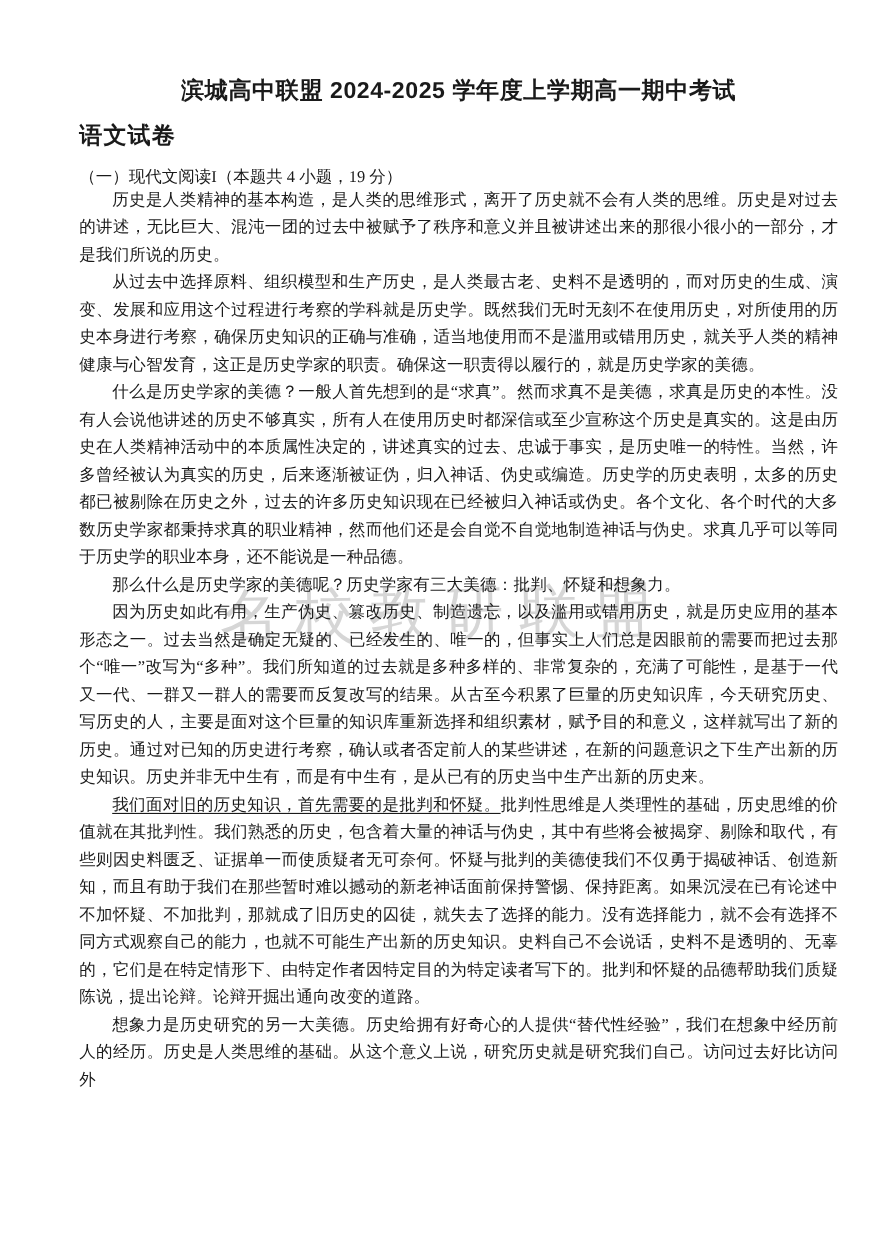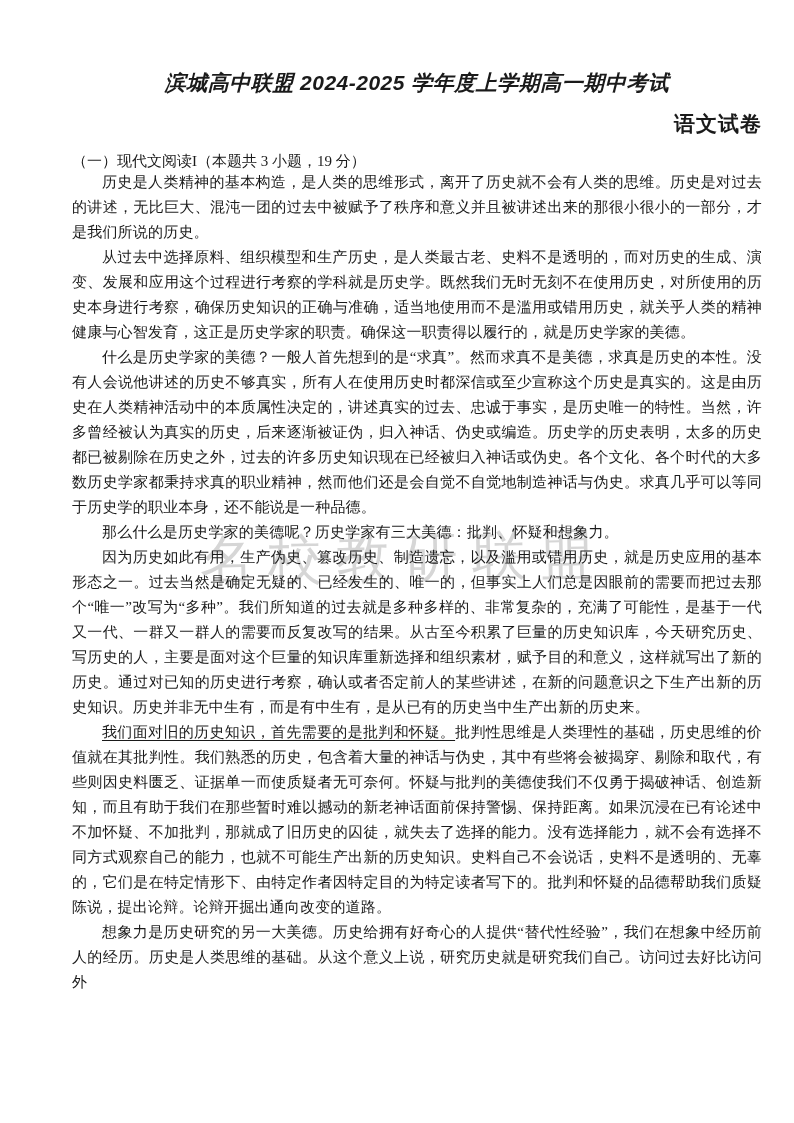--- a/index.html
+++ b/index.html
@@ -36,29 +36,28 @@
     padding: 69px 32px 0 72px; 
   }
   .title-main {
     margin: 0;
     font-family: "Liberation Sans", sans-serif;
     font-weight: bold;
     font-size: 21px;
     line-height: 27px;
     text-align: center;
     letter-spacing: 0.5px;
-    font-style: italic;
   }
   .title-sub {
     margin: 14px 0 16px 0;
     font-family: "Liberation Sans", sans-serif;
     font-weight: bold;
     font-size: 21px;
     line-height: 27px;
-    text-align: right;
+    text-align: left;
     letter-spacing: 1px;
   }
   .section-heading {
     margin-top: 12px;
     font-family: "Liberation Sans", sans-serif;
     font-weight: bold;
     font-size: 17px;
     line-height: 19px;
   }
   .subsection-heading {
@@ -92,21 +91,21 @@
 
 <div class="page">
   <div class="watermark">名校教研联盟</div>
 
   <div class="content">
     <h1 class="title-main">滨城高中联盟 2024-2025 学年度上学期高一期中考试</h1>
 
     <h2 class="title-sub">语文试卷</h2>
 
 
-    <div class="subsection-heading">（一）现代文阅读I（本题共 3 小题，19 分）</div>
+    <div class="subsection-heading">（一）现代文阅读I（本题共 4 小题，19 分）</div>
 
 
     <div id="passage-body">
         <p class="body-para"><span>历史是人类精神的基本构造，是人类的思维形式，离开了历史就不会有人类的思维。历史是对过去的讲述，无比巨大、混沌一团的过去中被赋予了秩序和意义并且被讲述出来的那很小很小的一部分，才是我们所说的历史。</span></p>
         <p class="body-para"><span>从过去中选择原料、组织模型和生产历史，是人类最古老、史料不是透明的，而对历史的生成、演变、发展和应用这个过程进行考察的学科就是历史学。既然我们无时无刻不在使用历史，对所使用的历史本身进行考察，确保历史知识的正确与准确，适当地使用而不是滥用或错用历史，就关乎人类的精神健康与心智发育，这正是历史学家的职责。确保这一职责得以履行的，就是历史学家的美德。</span></p>
         <p class="body-para"><span>什么是历史学家的美德？一般人首先想到的是“求真”。然而求真不是美德，求真是历史的本性。没有人会说他讲述的历史不够真实，所有人在使用历史时都深信或至少宣称这个历史是真实的。这是由历史在人类精神活动中的本质属性决定的，讲述真实的过去、忠诚于事实，是历史唯一的特性。当然，许多曾经被认为真实的历史，后来逐渐被证伪，归入神话、伪史或编造。历史学的历史表明，太多的历史都已被剔除在历史之外，过去的许多历史知识现在已经被归入神话或伪史。各个文化、各个时代的大多数历史学家都秉持求真的职业精神，然而他们还是会自觉不自觉地制造神话与伪史。求真几乎可以等同于历史学的职业本身，还不能说是一种品德。</span></p>
         <p class="body-para"><span>那么什么是历史学家的美德呢？历史学家有三大美德：批判、怀疑和想象力。</span></p>
         <p class="body-para"><span>因为历史如此有用，生产伪史、篡改历史、制造遗忘，以及滥用或错用历史，就是历史应用的基本形态之一。过去当然是确定无疑的、已经发生的、唯一的，但事实上人们总是因眼前的需要而把过去那个“唯一”改写为“多种”。我们所知道的过去就是多种多样的、非常复杂的，充满了可能性，是基于一代又一代、一群又一群人的需要而反复改写的结果。从古至今积累了巨量的历史知识库，今天研究历史、写历史的人，主要是面对这个巨量的知识库重新选择和组织素材，赋予目的和意义，这样就写出了新的历史。通过对已知的历史进行考察，确认或者否定前人的某些讲述，在新的问题意识之下生产出新的历史知识。历史并非无中生有，而是有中生有，是从已有的历史当中生产出新的历史来。</span></p>
         <p class="body-para"><span class="underlined">我们面对旧的历史知识，首先需要的是批判和怀疑。</span><span>批判性思维是人类理性的基础，历史思维的价值就在其批判性。我们熟悉的历史，包含着大量的神话与伪史，其中有些将会被揭穿、剔除和取代，有些则因史料匮乏、证据单一而使质疑者无可奈何。怀疑与批判的美德使我们不仅勇于揭破神话、创造新知，而且有助于我们在那些暂时难以撼动的新老神话面前保持警惕、保持距离。如果沉浸在已有论述中不加怀疑、不加批判，那就成了旧历史的囚徒，就失去了选择的能力。没有选择能力，就不会有选择不同方式观察自己的能力，也就不可能生产出新的历史知识。史料自己不会说话，史料不是透明的、无辜的，它们是在特定情形下、由特定作者因特定目的为特定读者写下的。批判和怀疑的品德帮助我们质疑陈说，提出论辩。论辩开掘出通向改变的道路。</span></p>
         <p class="body-para"><span>想象力是历史研究的另一大美德。历史给拥有好奇心的人提供“替代性经验”，我们在想象中经历前人的经历。历史是人类思维的基础。从这个意义上说，研究历史就是研究我们自己。访问过去好比访问外</span></p>

